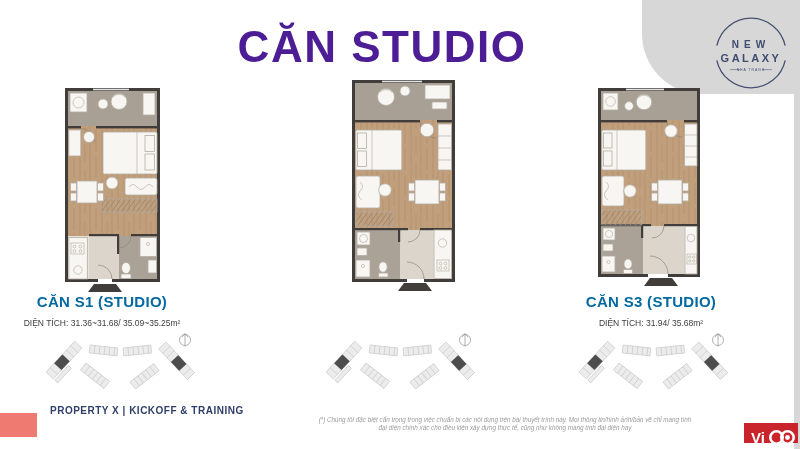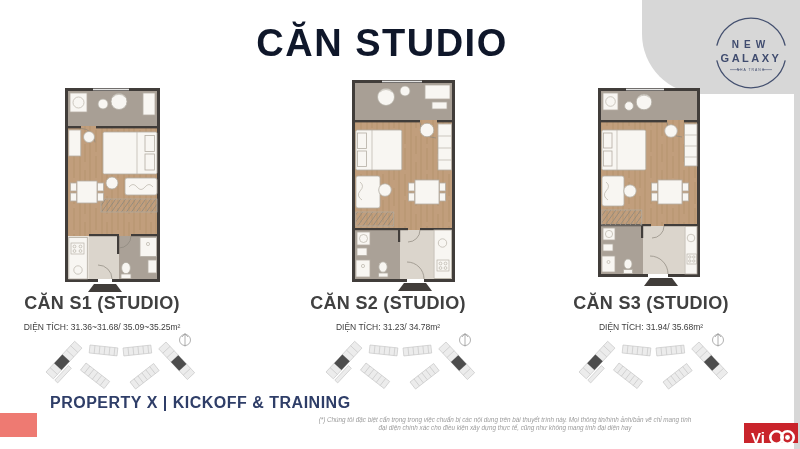--- a/index.html
+++ b/index.html
@@ -2,38 +2,38 @@
 <html><head>
 <meta charset="utf-8">
 <style>
   html,body{margin:0;padding:0;background:#fff;}
   .slide{position:relative;width:800px;height:449px;background:#ffffff;overflow:hidden;
          font-family:"Liberation Sans",sans-serif;}
   .edge-strip{position:absolute;right:0;top:0;width:6px;height:449px;background:#d7d7d7;z-index:1;}
   .corner-gray{position:absolute;right:0;top:0;width:158px;height:94px;background:#d7d7d7;
                border-bottom-left-radius:60px;z-index:1;}
   .page-title{position:absolute;left:0;top:22px;width:764px;text-align:center;
-              font-size:38px;font-weight:700;letter-spacing:1.5px;color:#0f172a;z-index:2;}
+              font-size:44px;font-weight:700;letter-spacing:1.5px;color:#4c1d95;z-index:2;}
   .logo{position:absolute;left:705px;top:12px;width:92px;height:82px;z-index:3;}
   .plan-svg{position:absolute;z-index:2;}
   #plan1{left:65px;top:88px;}
   #plan2{left:352px;top:80px;}
   #plan3{left:598px;top:88px;}
   .plan-label{position:absolute;width:180px;text-align:center;z-index:2;}
   #label1{left:12px;top:293px;}
   #label2{left:298px;top:293px;}
   #label3{left:561px;top:293px;}
-  .plan-name{font-size:18px;font-weight:700;color:#404040;letter-spacing:0.3px;}
+  .plan-name{font-size:15px;font-weight:700;color:#0369a1;letter-spacing:0.3px;}
   .plan-area{font-size:8.5px;color:#3c3c3c;margin-top:8px;}
   .keyplan{position:absolute;width:175px;height:62px;z-index:2;}
   #kp1{left:33px;top:331px;}
   #kp2{left:313px;top:331px;}
   #kp3{left:566px;top:331px;}
   .accent-bar{position:absolute;left:0;top:413px;width:37px;height:24px;background:#ee7a72;z-index:2;}
-  .event-title{position:absolute;left:50px;top:394px;font-size:16px;font-weight:700;
+  .event-title{position:absolute;left:50px;top:405px;font-size:10px;font-weight:700;
                color:#2f3e68;letter-spacing:0.5px;z-index:2;}
   .disclaimer{position:absolute;left:255px;top:416px;width:500px;text-align:center;
               font-size:6.3px;font-style:italic;color:#9b9b9b;line-height:8px;z-index:2;}
   .vico{position:absolute;left:744px;top:423px;width:54px;height:20px;background:#c9242b;z-index:4;}
   svg .fw{fill:#f8f6f2;stroke:#b3ada3;stroke-width:0.8;}
   svg .wl{fill:#413d3a;}
   svg .arc{fill:none;stroke:#8d867c;stroke-width:0.7;}
   svg .ln{stroke:#b9b3a9;stroke-width:0.7;fill:none;}
 </style>
 </head>
@@ -309,24 +309,20 @@
         <circle class="ln" cx="95.8" cy="169" r="1.2"></circle>
       <circle class="ln" cx="91.8" cy="173" r="1.2"></circle>
         <circle class="ln" cx="95.8" cy="173" r="1.2"></circle>
     </g>
     <polygon fill="#413d3a" points="52,190 74,190 80,198 46,198"></polygon>
   </svg>
 
   <div id="label1" class="plan-label">
     <div class="plan-name">CĂN S1 (STUDIO)</div>
     <div class="plan-area">DIỆN TÍCH: 31.36~31.68/ 35.09~35.25m²</div>
-  </div>
-  <div id="label2" class="plan-label">
-    <div class="plan-name">CĂN S2 (STUDIO)</div>
-    <div class="plan-area">DIỆN TÍCH: 31.23/ 34.78m²</div>
   </div>
   <div id="label3" class="plan-label">
     <div class="plan-name">CĂN S3 (STUDIO)</div>
     <div class="plan-area">DIỆN TÍCH: 31.94/ 35.68m²</div>
   </div>
 
   <svg width="0" height="0" style="position:absolute" aria-hidden="true">
     <defs>
       <g id="kpg">
         <g fill="#ececec" stroke="#c2c2c2" stroke-width="0.6">

